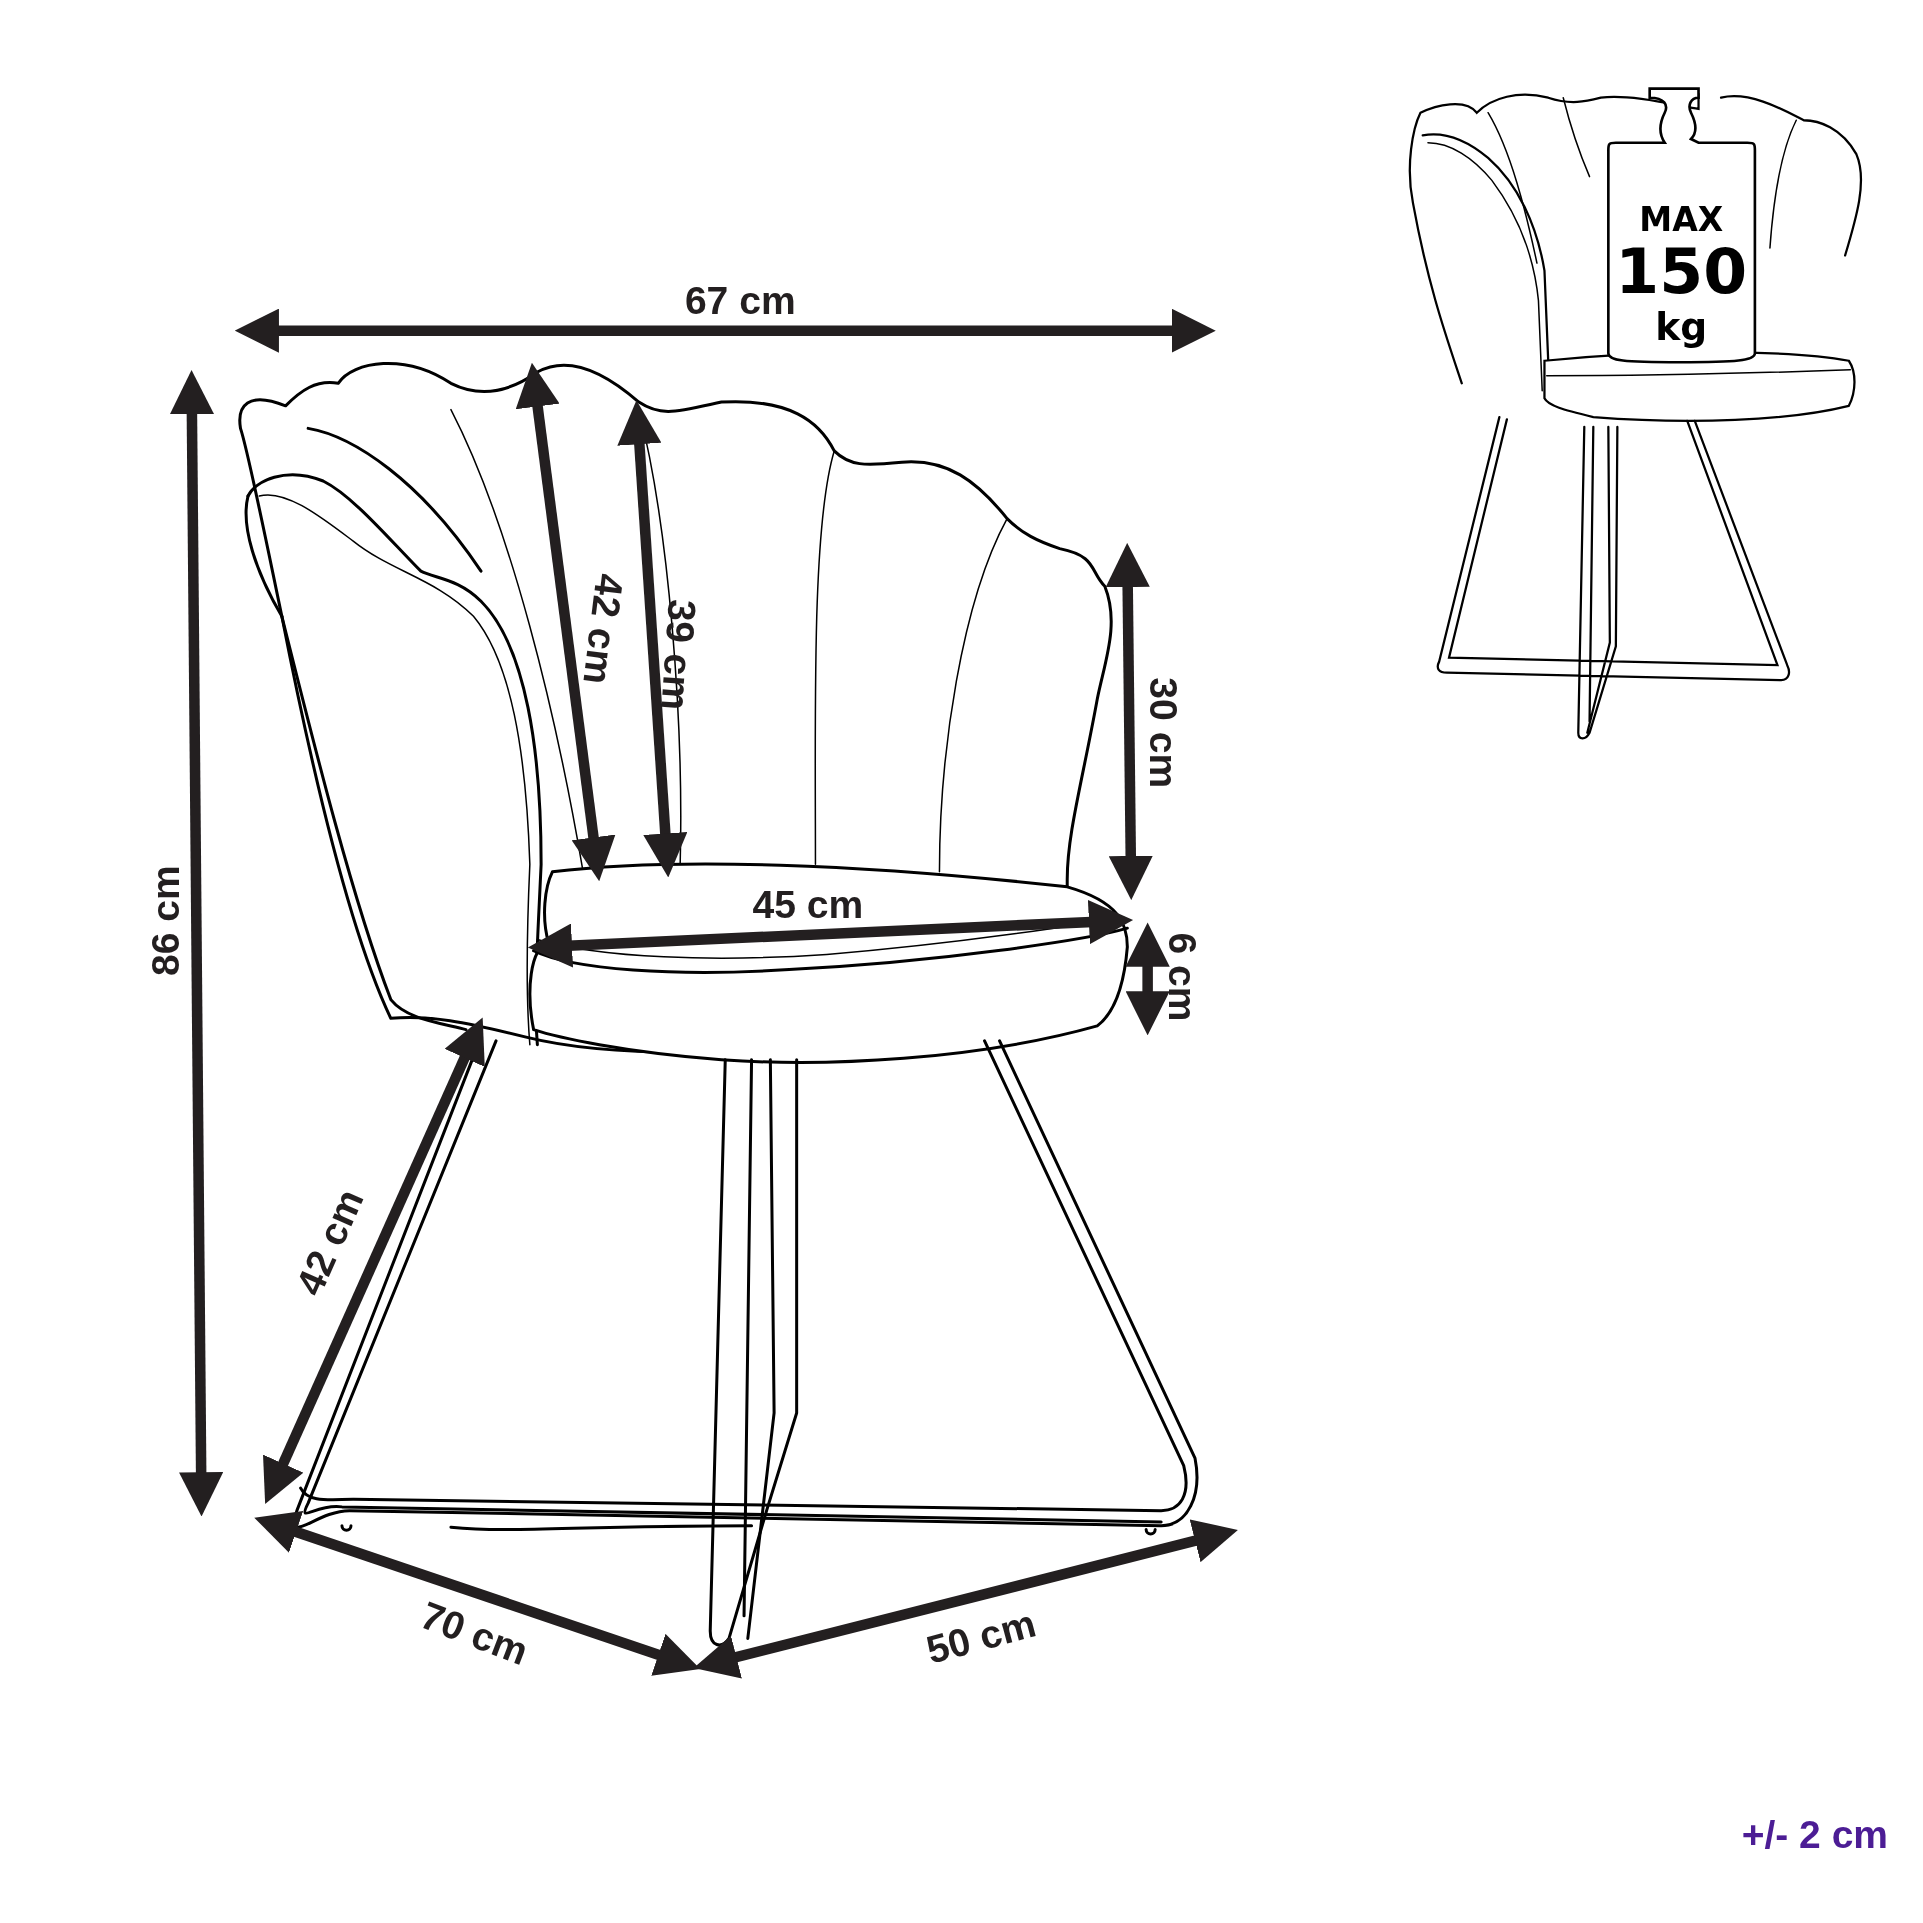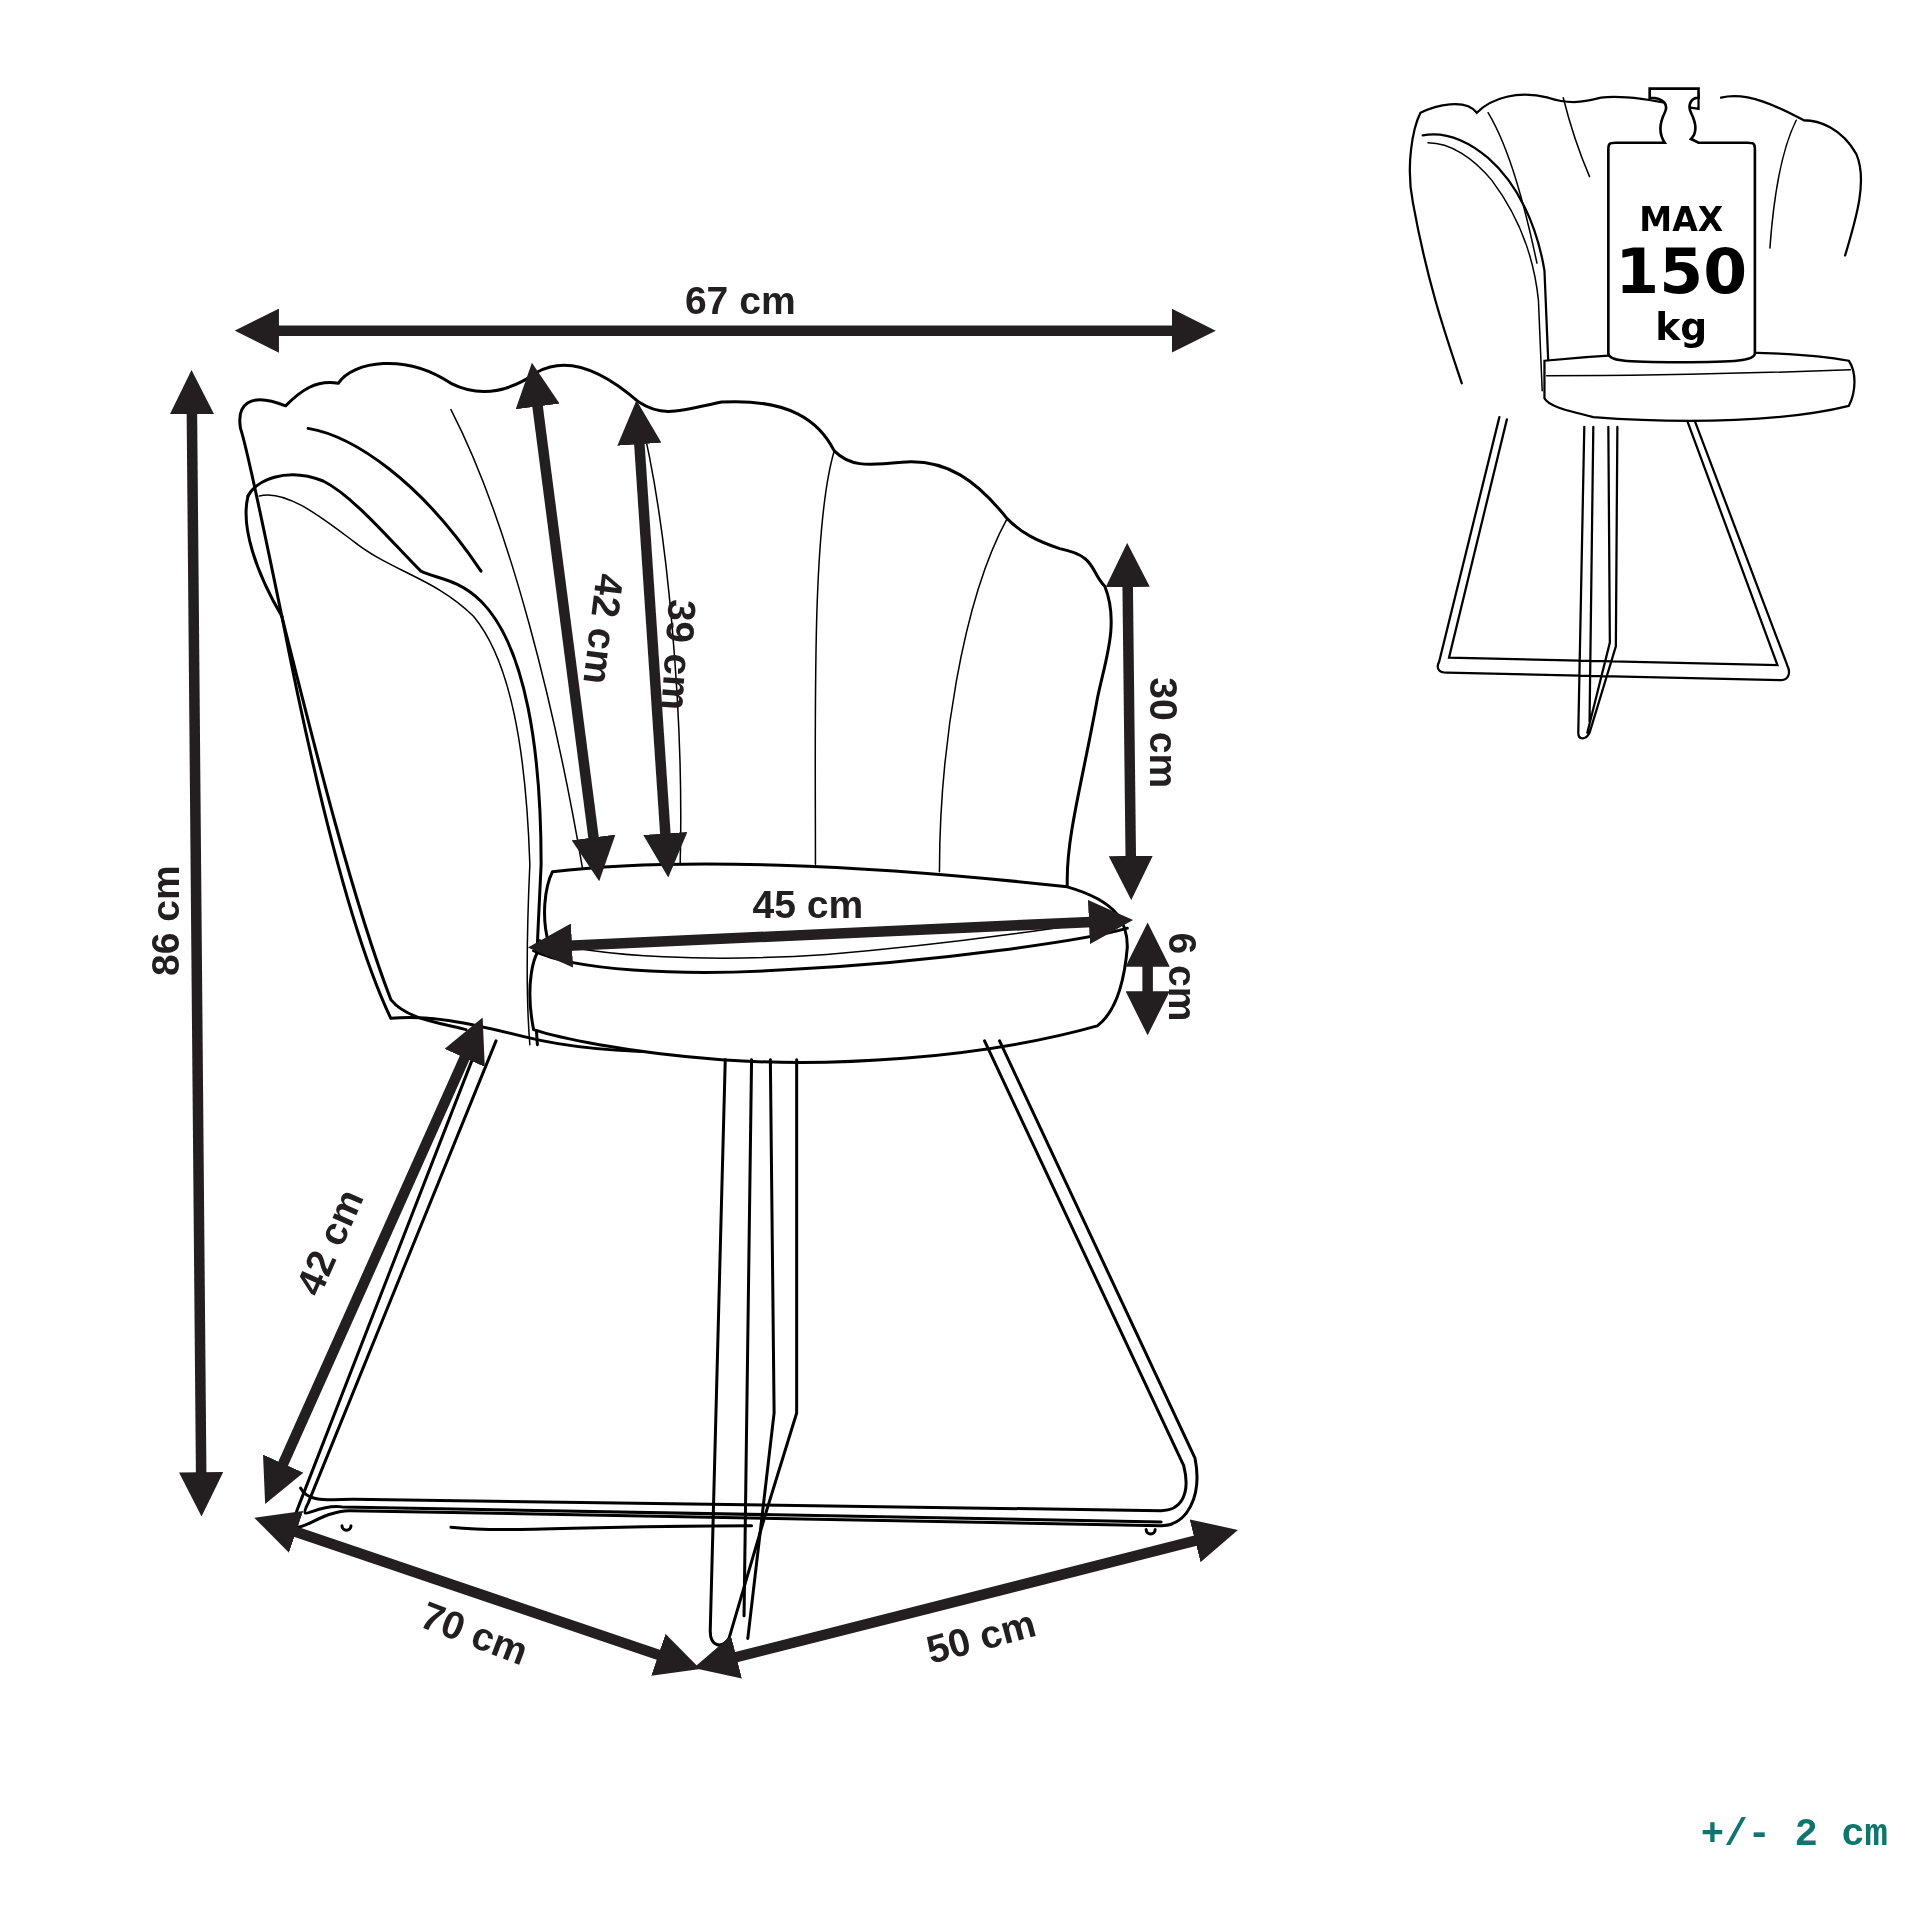--- a/index.html
+++ b/index.html
@@ -5,21 +5,21 @@
   html, body { margin: 0; padding: 0; background: #ffffff; }
   body { width: 1924px; height: 1924px; position: relative; overflow: hidden; }
   #canvas { position: absolute; left: 0; top: 0; width: 1924px; height: 1924px; }
   .outline { fill: none; stroke: #000; stroke-width: 4; stroke-linejoin: round; stroke-linecap: round; }
   .outline-w { fill: #fff; stroke: #000; stroke-width: 4; stroke-linejoin: round; stroke-linecap: round; }
   .thin { fill: none; stroke: #000; stroke-width: 2; stroke-linecap: round; }
   .dim { stroke: #231f20; stroke-width: 14; fill: none; }
   .arrowhead { fill: #231f20; }
   .lbl { font-family: "Liberation Sans", sans-serif; font-weight: 700; fill: #231f20; }
   .badge-text { font-family: "DejaVu Sans", sans-serif; font-weight: 700; fill: #000; }
-  .tol { position: absolute; right: 36px; top: 1813px; font-family: Liberation Mono, monospace; font-weight: 700; font-size: 39px; color: #0f766e; }
+  .tol { position: absolute; right: 36px; top: 1813px; font-family: Liberation Sans, sans-serif; font-weight: 700; font-size: 39px; color: #4c1d95; }
 </style>
 </head>
 <body>
 
 <svg id="canvas" viewBox="0 0 2560 2560" xmlns="http://www.w3.org/2000/svg">
   <defs>
     <marker id="ah" viewBox="0 0 10 10" refX="7" refY="5" markerWidth="4.2" markerHeight="4.2" orient="auto-start-reverse" markerUnits="strokeWidth">
       <path d="M0,0 L10,5 L0,10 z" class="arrowhead"></path>
     </marker>
   </defs>

